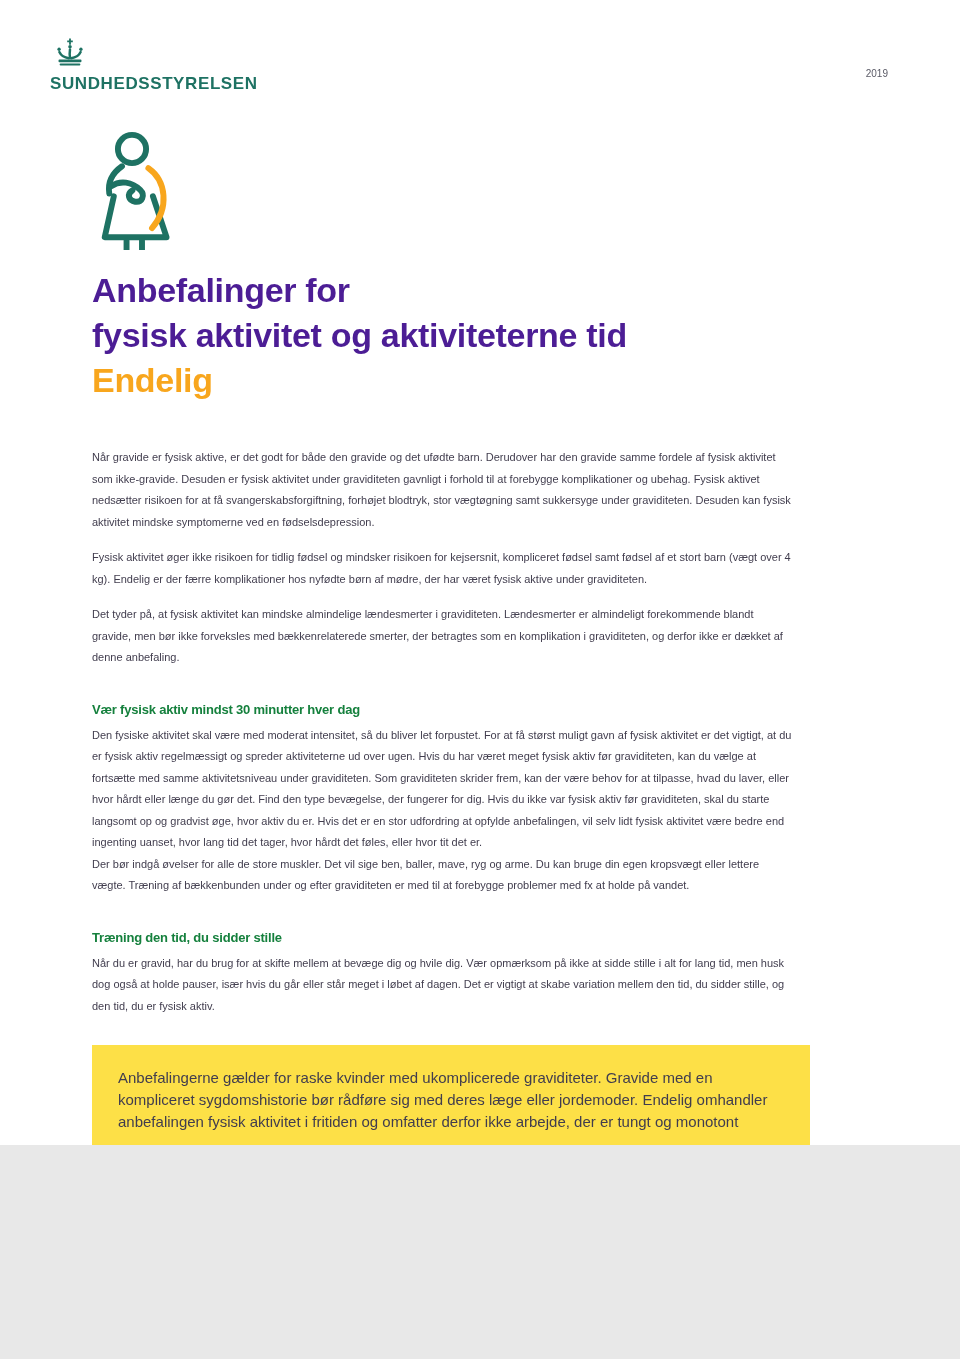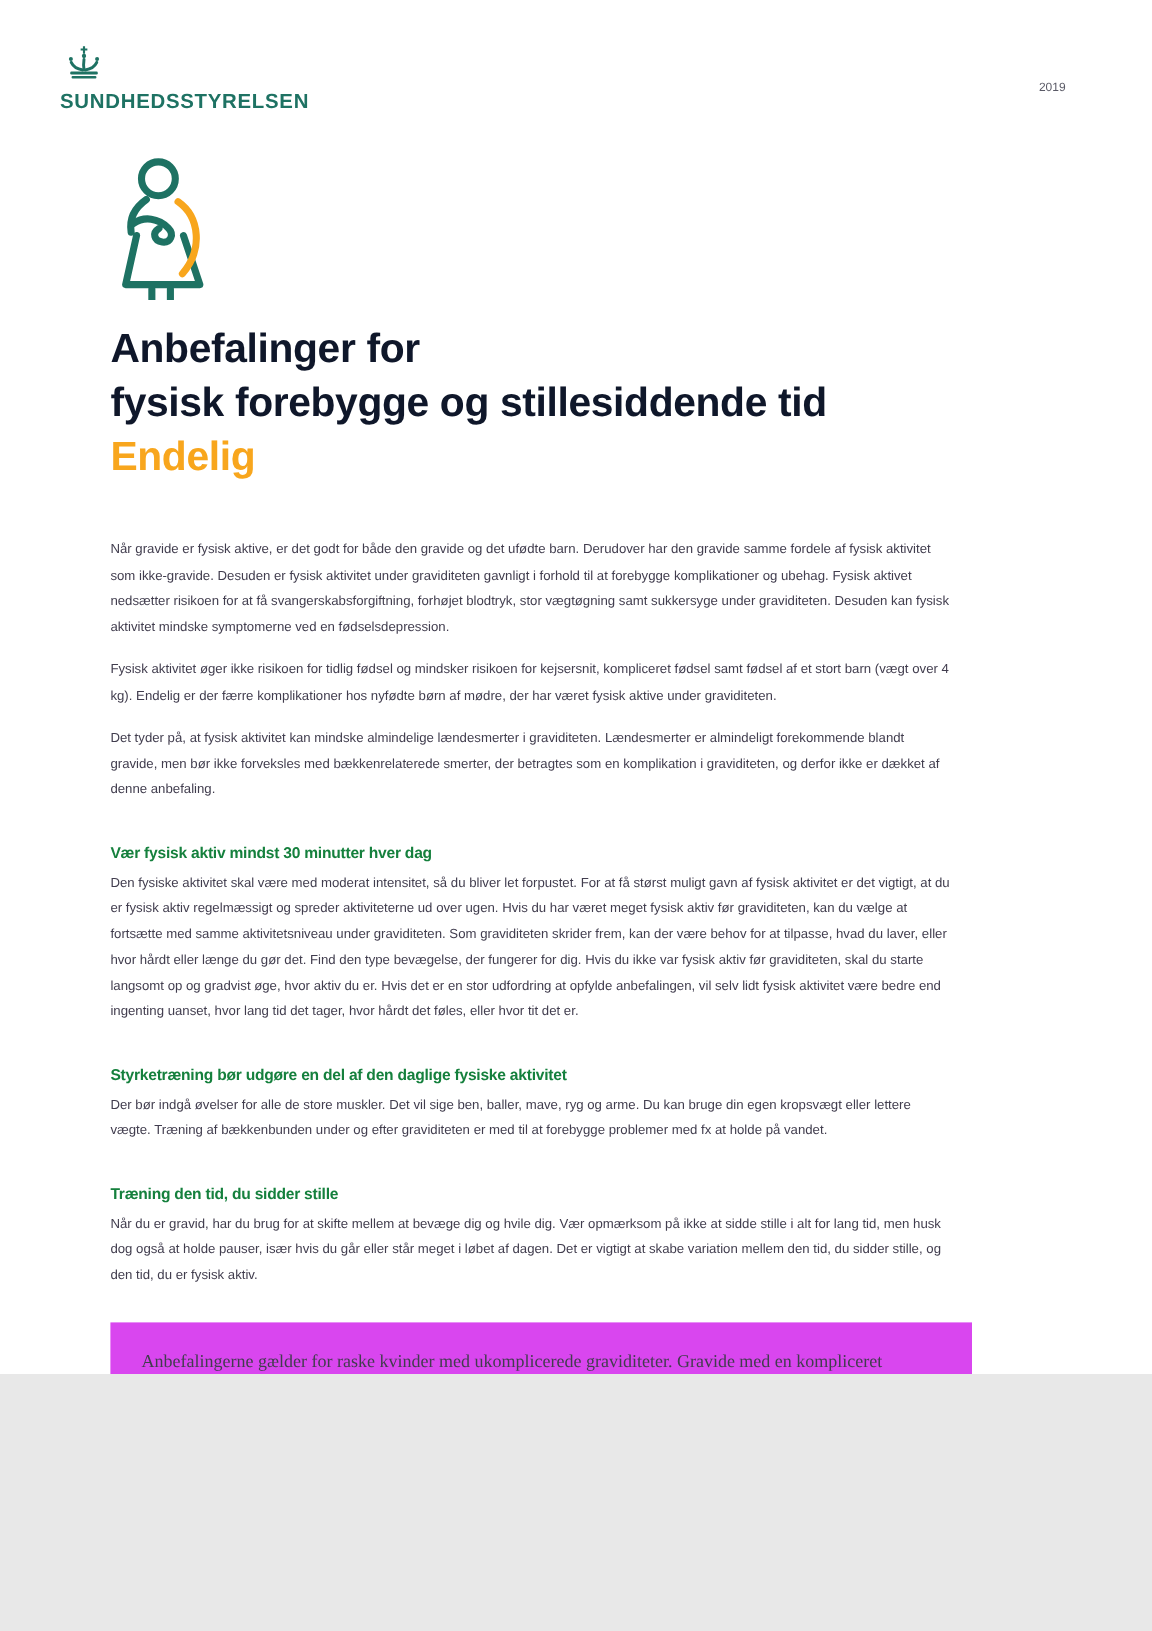--- a/index.html
+++ b/index.html
@@ -24,43 +24,42 @@
     color:#1e7263;margin-top:2px;
   }
   .year{font-size:10px;color:#5a5a66;margin-top:30px;}
   
   .content{position:absolute;left:92px;top:128px;width:703px;}
   .fig{width:100px;height:122px;}
   
   .title{margin-top:14px;margin-bottom:44px;}
   .title-line{
     font-size:34px;line-height:45px;font-weight:bold;
-    letter-spacing:-.3px;color:#0f172a;
+    letter-spacing:-.3px;color:#4c1d95;
   }
   .title-sub{
     font-size:34px;line-height:45px;font-weight:bold;
     letter-spacing:-.3px;color:#f8a61d;
   }
   
   .para{
     font-size:11px;line-height:21.5px;
     margin:0 0 14px 0;color:#413d4e;
   }
   .sec-heading{
     font-size:13px;line-height:24px;font-weight:bold;
     color:#15803d;margin:29px 0 3px 0;letter-spacing:-.2px;
   }
   .sec-body{margin-bottom:0;}
   
   .note-box{
     width:718px;box-sizing:border-box;
-    background:#d946ef;
+    background:#fde047;
     margin-top:28px;
     padding:22px 26px 24px 26px;
-    font-family:Liberation Serif, serif;
   }
   .note-box p{margin:0;font-size:15px;line-height:22px;color:#413d4e;}
   
   .continued{
     width:718px;text-align:right;
     margin-top:32px;
     font-size:15px;color:#1e7263;
   }
   .continued .arrow{margin-left:6px;font-size:16px;color:#1e7263;}
   
@@ -115,35 +114,34 @@
           <path d="M24 73 L14 118 L82 118 L67 73"></path>
           <path d="M38 122 L38 133"></path>
           <path d="M55 122 L55 133"></path>
         </g>
         <path d="M62 42 C82 56 85 86 66 108" fill="none" stroke="#f8a61d" stroke-width="6.5" stroke-linecap="round"></path>
       </svg>
     </div>
 
     <div class="title">
       <div class="title-line">Anbefalinger for</div>
-      <div class="title-line">fysisk forebygge og stillesiddende tid</div>
+      <div class="title-line">fysisk aktivitet og aktiviteterne tid</div>
       <div class="title-sub">Endelig</div>
     </div>
 
     <p class="para">Når gravide er fysisk aktive, er det godt for både den gravide og det ufødte barn. Derudover har den gravide samme fordele af fysisk aktivitet som ikke-gravide. Desuden er fysisk aktivitet under graviditeten gavnligt i forhold til at forebygge komplikationer og ubehag. Fysisk aktivet nedsætter risikoen for at få svangerskabsforgiftning, forhøjet blodtryk, stor vægtøgning samt sukkersyge under graviditeten. Desuden kan fysisk aktivitet mindske symptomerne ved en fødselsdepression.</p>
     <p class="para">Fysisk aktivitet øger ikke risikoen for tidlig fødsel og mindsker risikoen for kejsersnit, kompliceret fødsel samt fødsel af et stort barn (vægt over 4 kg).  Endelig er der færre komplikationer hos nyfødte børn af mødre, der har været fysisk aktive under graviditeten.</p>
     <p class="para">Det tyder på, at fysisk aktivitet kan mindske almindelige lændesmerter i graviditeten. Lændesmerter er almindeligt forekommende blandt gravide, men bør ikke forveksles med bækkenrelaterede smerter, der betragtes som en komplikation i graviditeten, og derfor ikke er dækket af denne anbefaling.</p>
 
     <div>
       <div class="sec-heading">Vær fysisk aktiv mindst 30 minutter hver dag</div>
       <p class="para sec-body">Den fysiske aktivitet skal være med moderat intensitet, så du bliver let forpustet. For at få størst muligt gavn af fysisk aktivitet er det vigtigt, at du er fysisk aktiv regelmæssigt og spreder aktiviteterne ud over ugen. Hvis du har været meget fysisk aktiv før graviditeten, kan du vælge at fortsætte med samme aktivitetsniveau under graviditeten. Som graviditeten skrider frem, kan der være behov for at tilpasse, hvad du laver, eller hvor hårdt eller længe du gør det. Find den type bevægelse, der fungerer for dig. Hvis du ikke var fysisk aktiv før graviditeten, skal du starte langsomt op og gradvist øge, hvor aktiv du er. Hvis det er en stor udfordring at opfylde anbefalingen, vil selv lidt fysisk aktivitet være bedre end ingenting uanset, hvor lang tid det tager, hvor hårdt det føles, eller hvor tit det er.</p>
     </div>
 
     <div>
-      <div class="sec-heading">Styrketræning bør udgøre en del af den daglige fysiske aktivitet</div>
       <p class="para sec-body">Der bør indgå øvelser for alle de store muskler. Det vil sige ben, baller, mave, ryg og arme. Du kan bruge din egen kropsvægt eller lettere vægte. Træning af bækkenbunden under og efter graviditeten er med til at forebygge problemer med fx at holde på vandet.</p>
     </div>
 
     <div>
       <div class="sec-heading">Træning den tid, du sidder stille</div>
       <p class="para sec-body">Når du er gravid, har du brug for at skifte mellem at bevæge dig og hvile dig. Vær opmærksom på ikke at sidde stille i alt for lang tid, men husk dog også at holde pauser, især hvis du går eller står meget i løbet af dagen. Det er vigtigt at skabe variation mellem den tid, du sidder stille, og den tid, du er fysisk aktiv.</p>
     </div>
 
     <div class="note-box">
       <p>Anbefalingerne gælder for raske kvinder med ukomplicerede graviditeter.  Gravide med en kompliceret sygdomshistorie bør rådføre sig med deres læge eller jordemoder. Endelig omhandler anbefalingen fysisk aktivitet i fritiden og omfatter derfor ikke arbejde, der er tungt og monotont</p>

